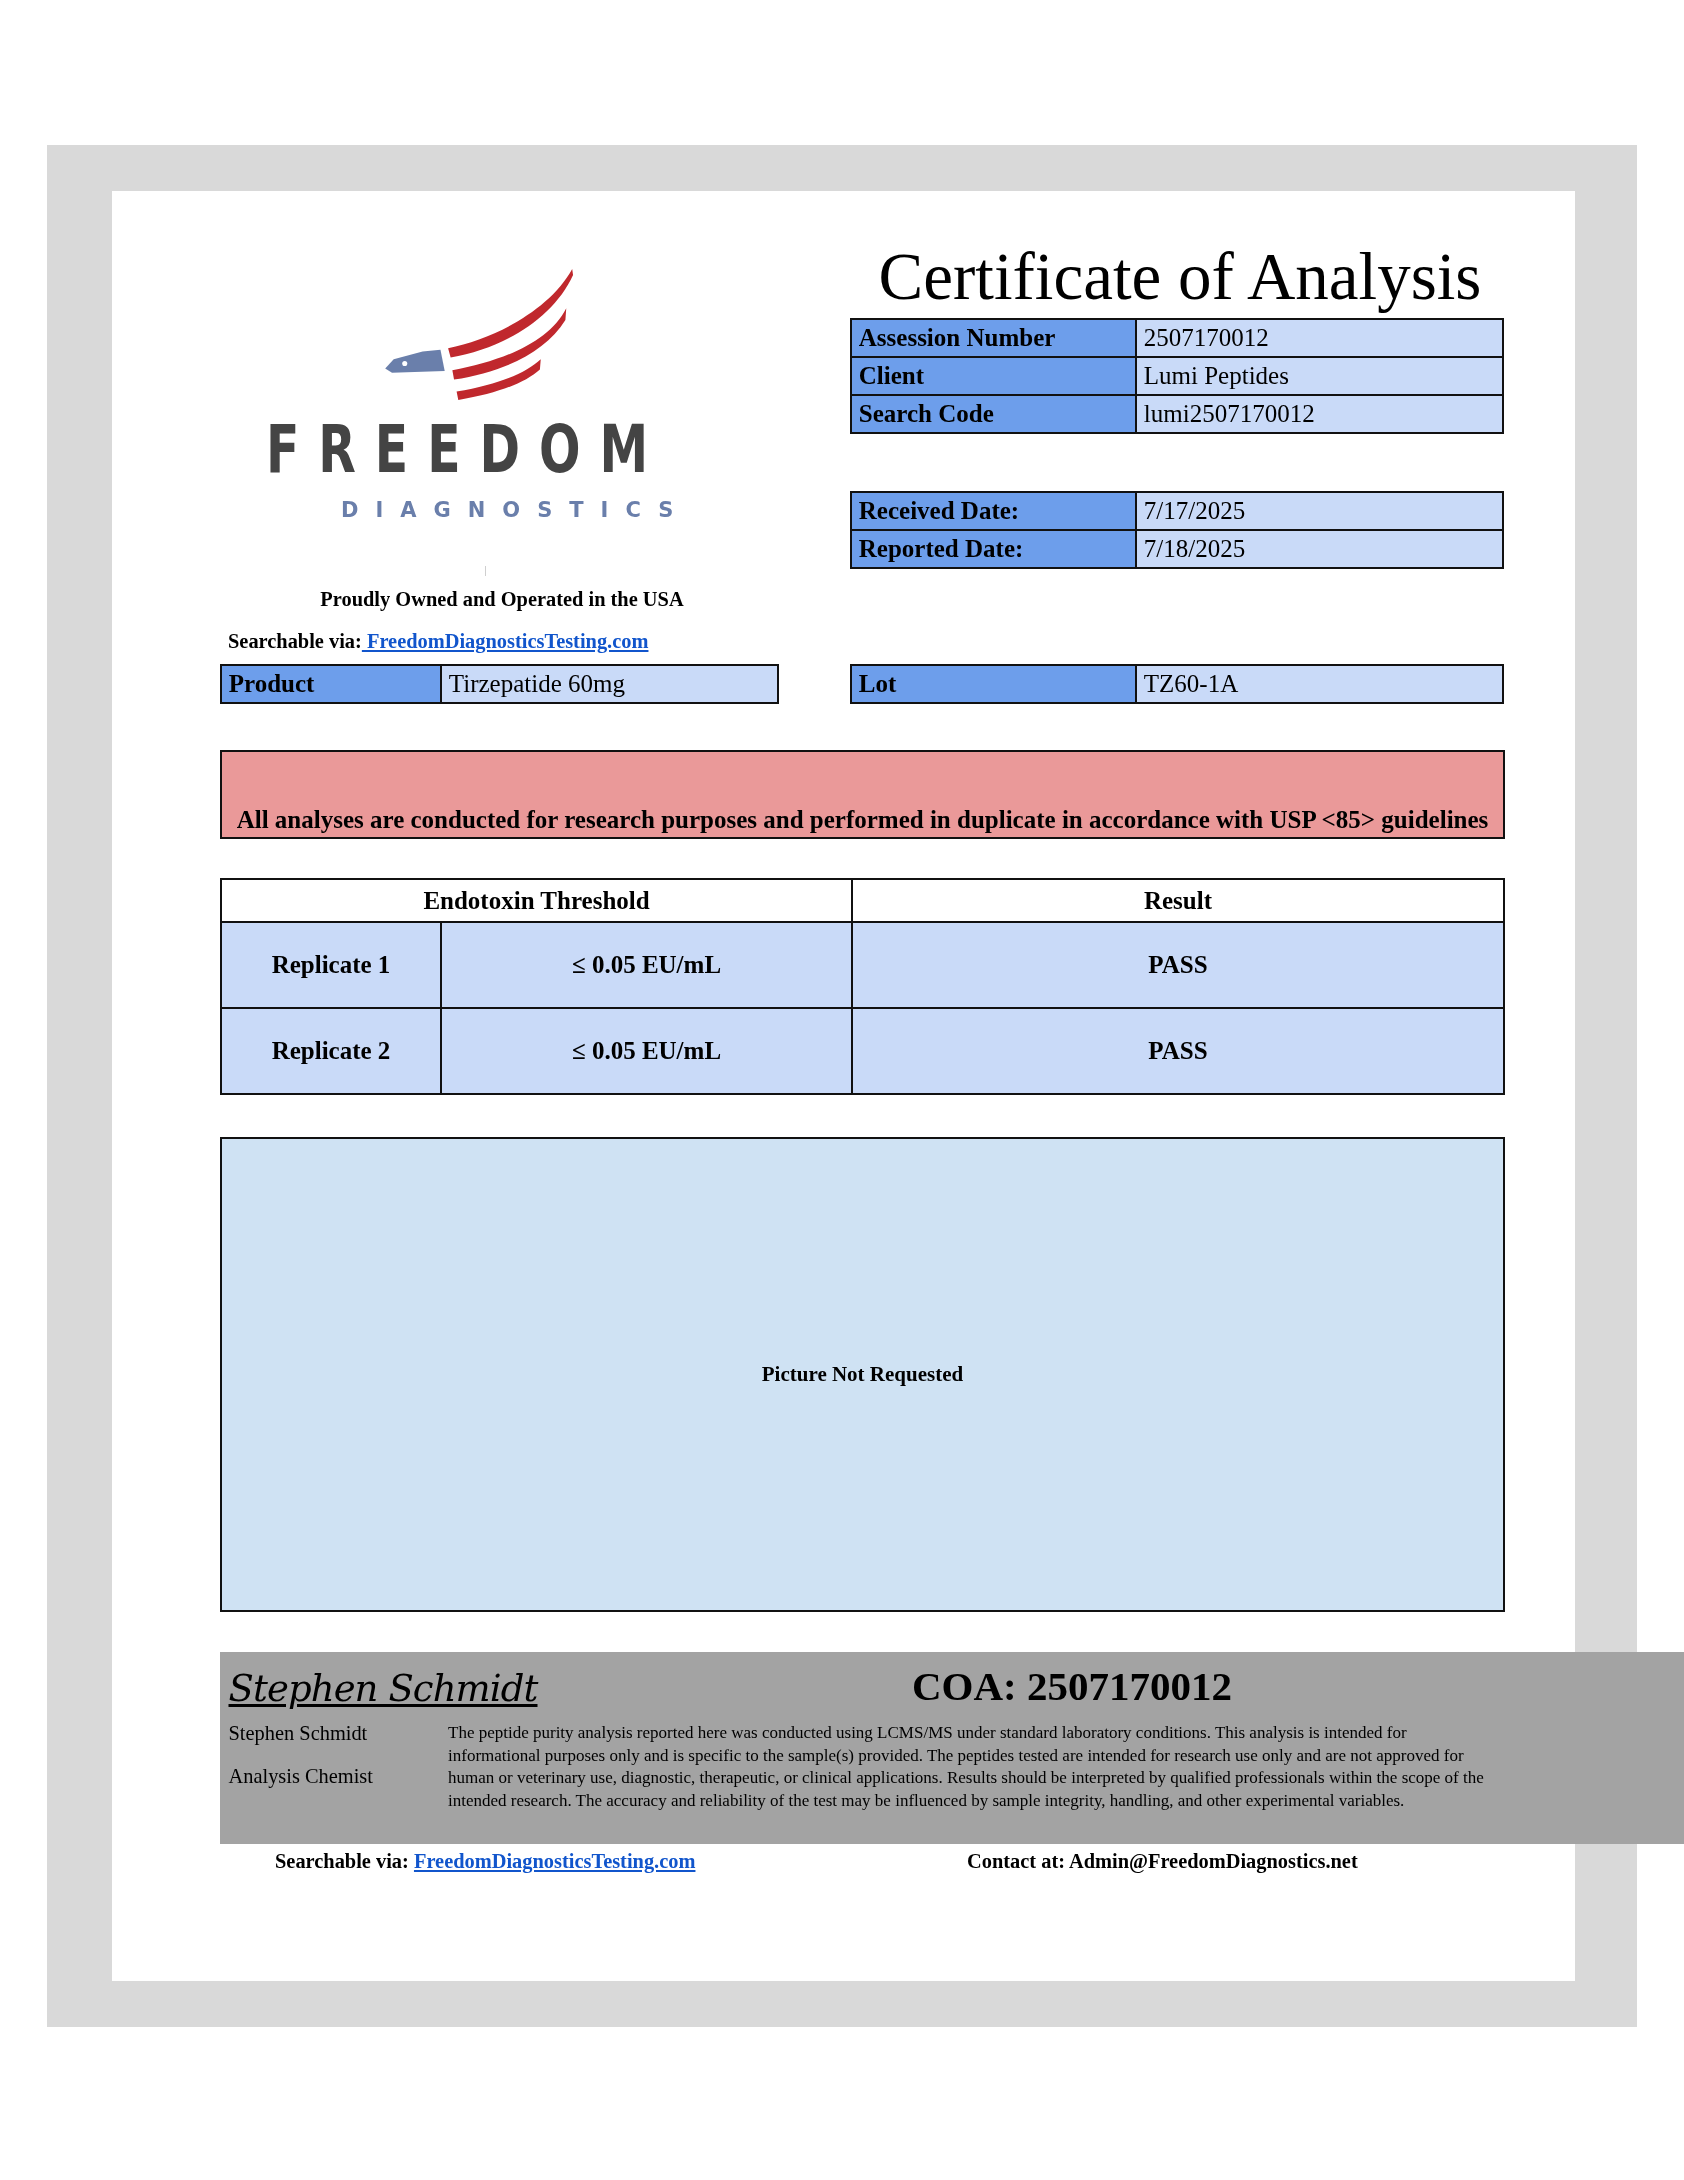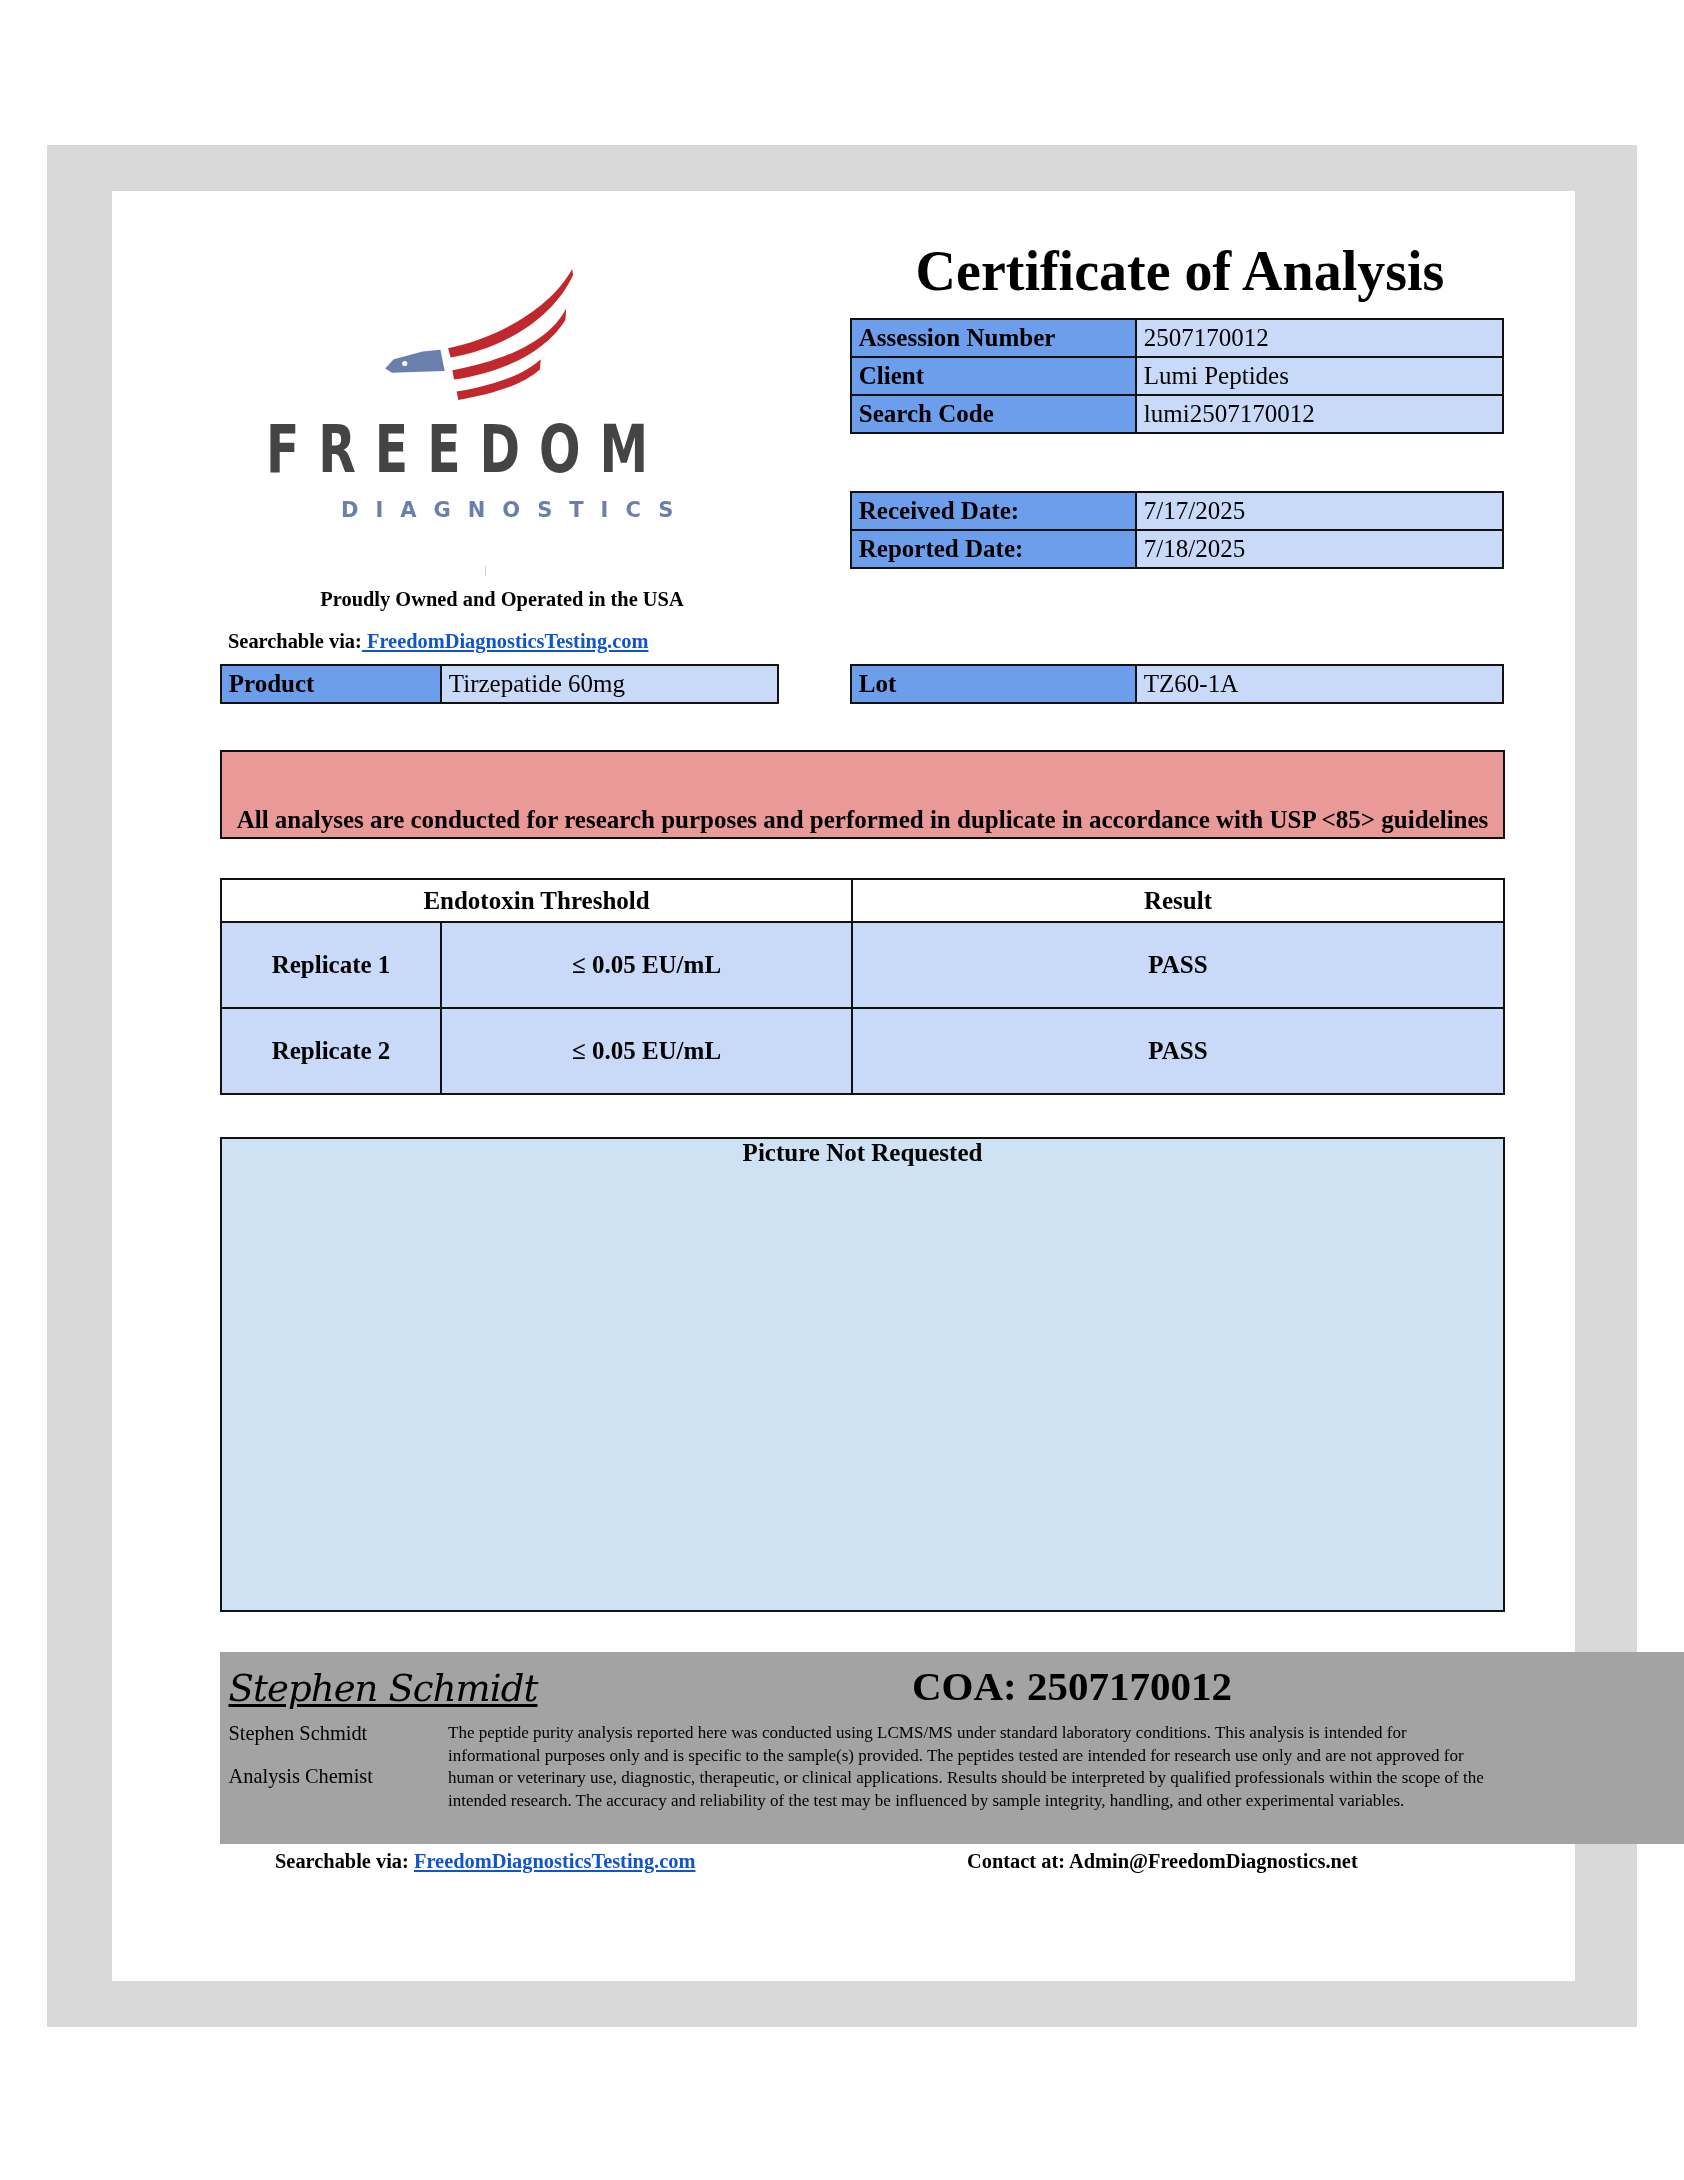--- a/index.html
+++ b/index.html
@@ -43,21 +43,21 @@
       text-align: center; font-weight: bold; font-size: 20.4px;
     }
     .search-top {
       position: absolute; left: 228px; top: 630px;
       font-weight: bold; font-size: 20.4px; white-space: nowrap;
     }
     a.link { color: #1155cc; text-decoration: underline; }
 
     .title {
       position: absolute; left: 852px; width: 656px; top: 243px;
-      text-align: center; font-weight: bold; font-size: 56px; line-height: 1;
+      text-align: center; font-weight: normal; font-size: 67px; line-height: 1;
     }
 
     table.kv {
       position: absolute; border-collapse: collapse;
       font-size: 25px;
       padding-left: 12px;
     }
     table.kv td {
       border: 2.6px solid #111; padding: 0 6.8px; height: 38px;
       box-sizing: border-box; white-space: nowrap;
@@ -80,22 +80,22 @@
     }
     table.results td {
       border: 2.6px solid #111; text-align: center; box-sizing: border-box;
     }
     table.results tr.hdr td { background: #fff; height: 43px; border-radius: 13px; }
     table.results tr.row td { background: #c9daf8; height: 86px; }
 
     .picture {
       position: absolute; left: 220px; top: 1137px; width: 1285px; height: 475px;
       box-sizing: border-box; border: 2.6px solid #111; background: #cfe2f3;
-      display: flex; justify-content: center;
-      font-weight: bold; font-size: 25px;
+      display: flex; align-items: center; justify-content: center;
+      font-weight: bold; font-size: 21px;
     }
 
     .sig-block {
       position: absolute; left: 220px; top: 1652px; width: 1536px; height: 192px;
       background: #a3a3a3;
     }
     .sig-script {
       position: absolute; left: 8.5px; top: 15.3px;
       font-family: "DejaVu Serif", serif; font-style: italic;
       font-size: 37px; text-decoration: underline; text-underline-offset: 3.4px;

